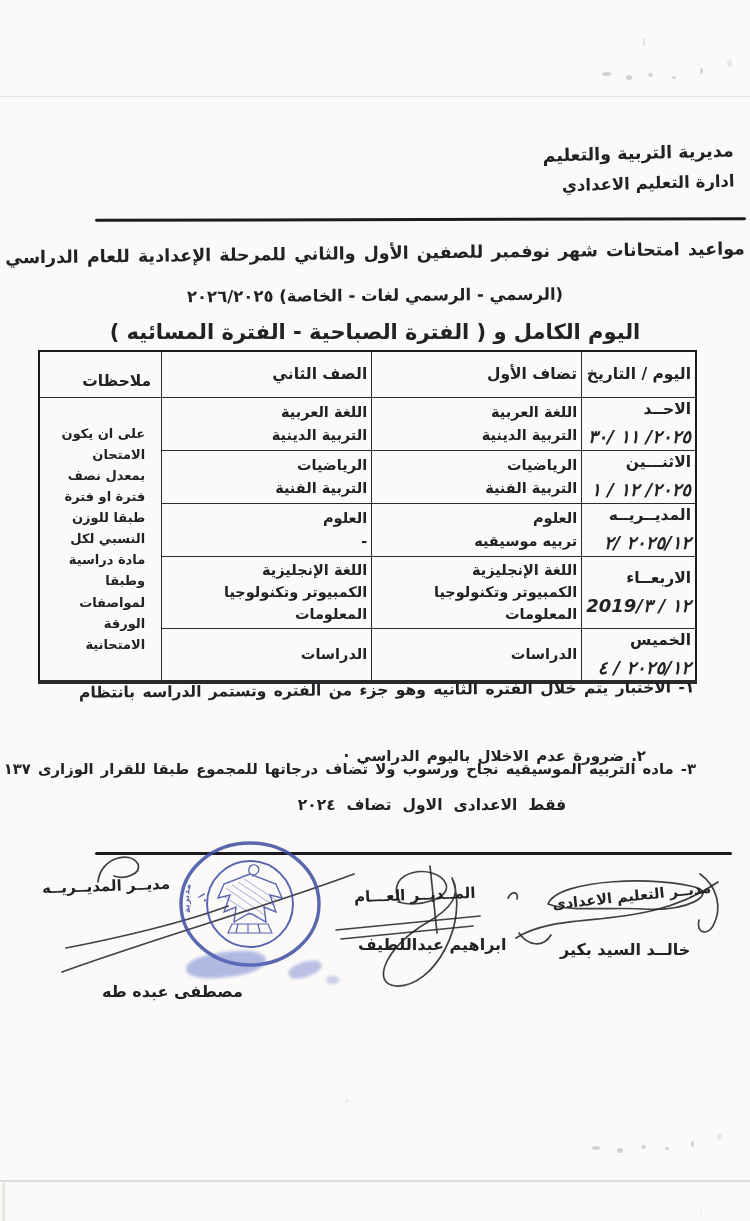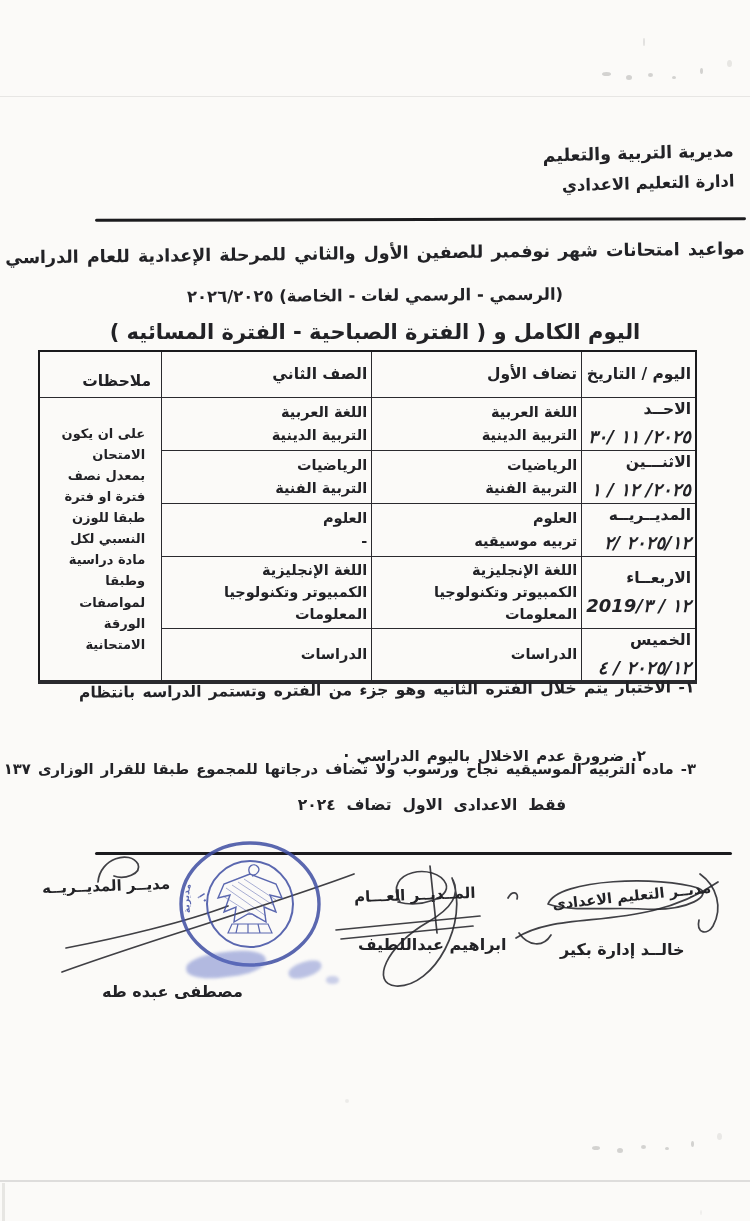--- a/index.html
+++ b/index.html
@@ -236,21 +236,21 @@
           <path d="M 70 41 L 102 62"></path>
       </g>
       <path class="ln" stroke-width="1.2" d="M 58 86 L 94 86 L 98 95 L 54 95 Z M 64 86 L 62 95 M 74 86 L 74 95 M 84 86 L 86 95"></path>
     </g>
   </svg>
   <div class="smudge sm1"></div>
   <div class="smudge sm2"></div>
   <div class="smudge sm3"></div>
 
   <div class="sig-label lab-right">مديــر التعليم الاعدادى</div>
-  <div class="sig-name name-right">خالــد إدارة بكير</div>
+  <div class="sig-name name-right">خالــد السيد بكير</div>
   <div class="sig-label lab-mid">المــديــر العـــام</div>
   <div class="sig-name name-mid">ابراهيم عبداللطيف</div>
   <div class="sig-label lab-left">مديــر المديــريــه</div>
   <div class="sig-name name-left">مصطفى عبده طه</div>
 
   <div class="faint-line" style="top:1180px;left:0;width:750px;height:1.6px;background:rgba(50,50,48,.14);"></div>
   <div class="speck" style="top:1183px;left:2px;width:2.5px;height:38px;opacity:.5;border-radius:0;"></div>
   <div class="speck" style="top:1146px;left:592px;width:8px;height:4px;"></div>
   <div class="speck" style="top:1148px;left:617px;width:6px;height:5px;"></div>
   <div class="speck" style="top:1145px;left:641px;width:5px;height:4px;"></div>

